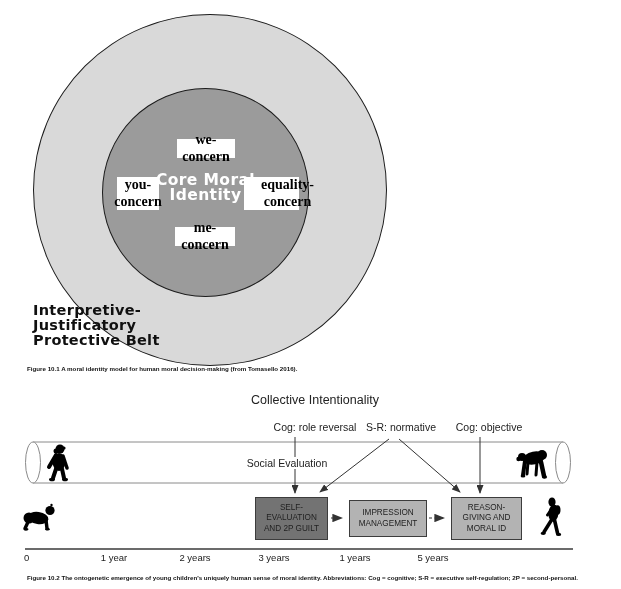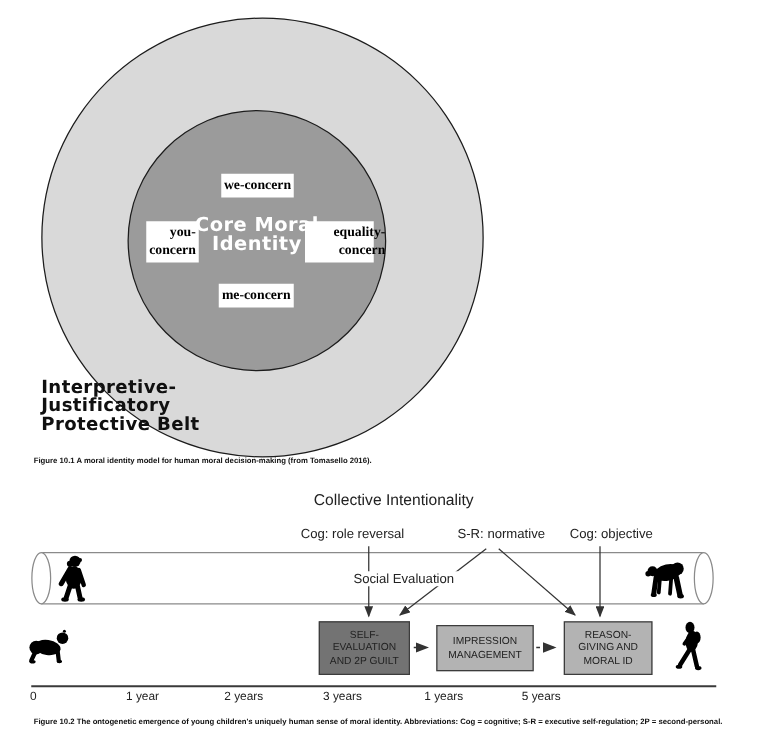--- a/index.html
+++ b/index.html
@@ -28,45 +28,45 @@
   }
   #belt-label {
     left: 33px; top: 303px; width: 354px;
     text-align: left; color: #101010;
     font-size: 14.5px; line-height: 15px; letter-spacing: 0.3px;
   }
   .concern {
     background: #ffffff; color: #000000;
     font-family: "Liberation Serif", serif; font-weight: bold;
     display: flex; align-items: center; justify-content: center;
-    text-align: right; font-size: 11px; line-height: 1.2;
+    text-align: center; font-size: 14px; line-height: 1.2;
   }
   #concern-top    { left: 177px; top: 139px; width: 58px; height: 19px; }
   #concern-left   { left: 117px; top: 177px; width: 42px; height: 33px; }
   #concern-right  { left: 244px; top: 177px; width: 55px; height: 33px; padding-left: 32px; }
   #concern-bottom { left: 175px; top: 227px; width: 60px; height: 19px; }
   .caption {
     font-size: 6.2px; font-weight: bold; color: #111111; letter-spacing: 0;
   }
   #caption-1 { left: 27px; top: 365px; }
   #caption-2 { left: 27px; top: 574px; }
 
   
   #fig2-title {
     left: 315px; top: 393px; font-size: 12.5px; color: #222222; white-space: nowrap;
   }
   .annotation {
     top: 421px; font-size: 10.5px; color: #222222; white-space: nowrap;
   }
-  #annotation-left   { left: 282px; }
+  #annotation-left   { left: 315px; }
   #annotation-middle { left: 401px; }
   #annotation-right  { left: 489px; }
   #social-evaluation {
     left: 287px; top: 457px; font-size: 10.5px; color: #222222;
-    background: #ffffff; padding: 0 3px; white-space: nowrap; margin-left: 36px;
+    background: #ffffff; padding: 0 3px; white-space: nowrap;
   }
   .stage-box {
     border: 1.5px solid #3c3c3c; color: #222222;
     display: flex; align-items: center; justify-content: center;
     text-align: center; font-size: 8.2px; line-height: 1.3;
   }
   #stage-box-0 { left: 255px; top: 497px; width: 73px; height: 43px; }
   #stage-box-1 { left: 349px; top: 500px; width: 78px; height: 37px; }
   #stage-box-2 { left: 451px; top: 497px; width: 71px; height: 43px; }
   .tick { top: 552px; font-size: 9.5px; color: #222222; white-space: nowrap; }

